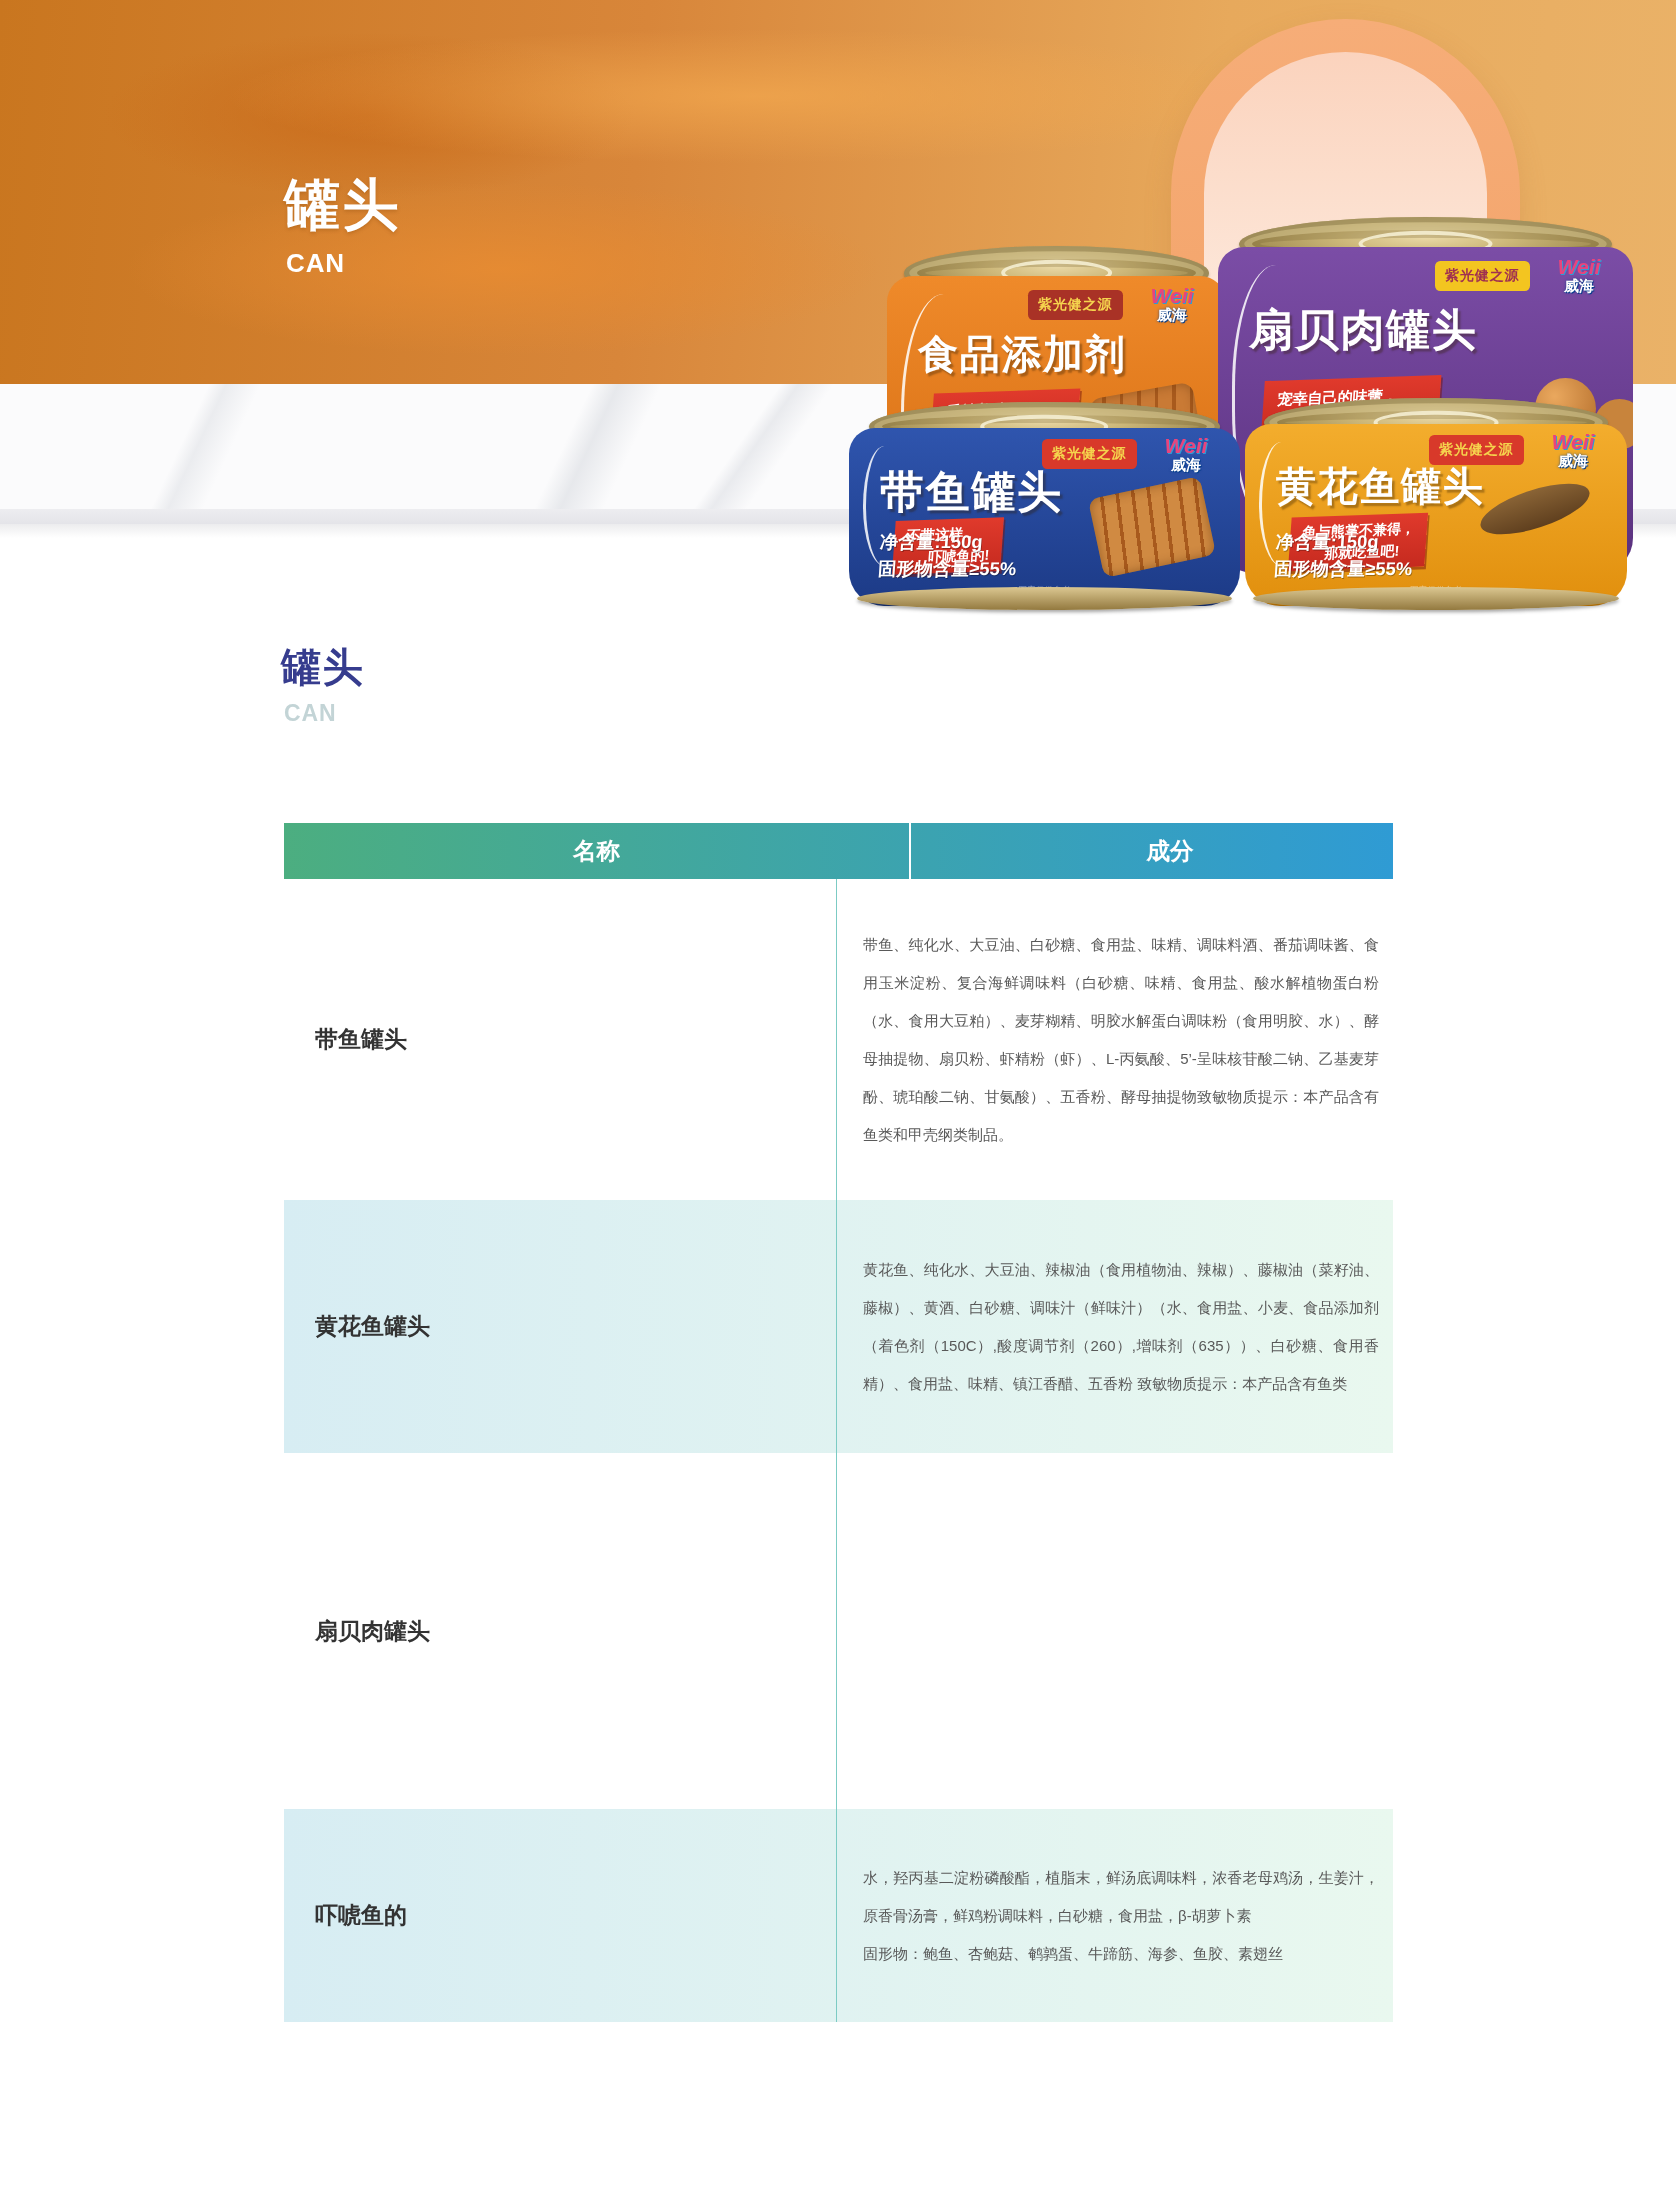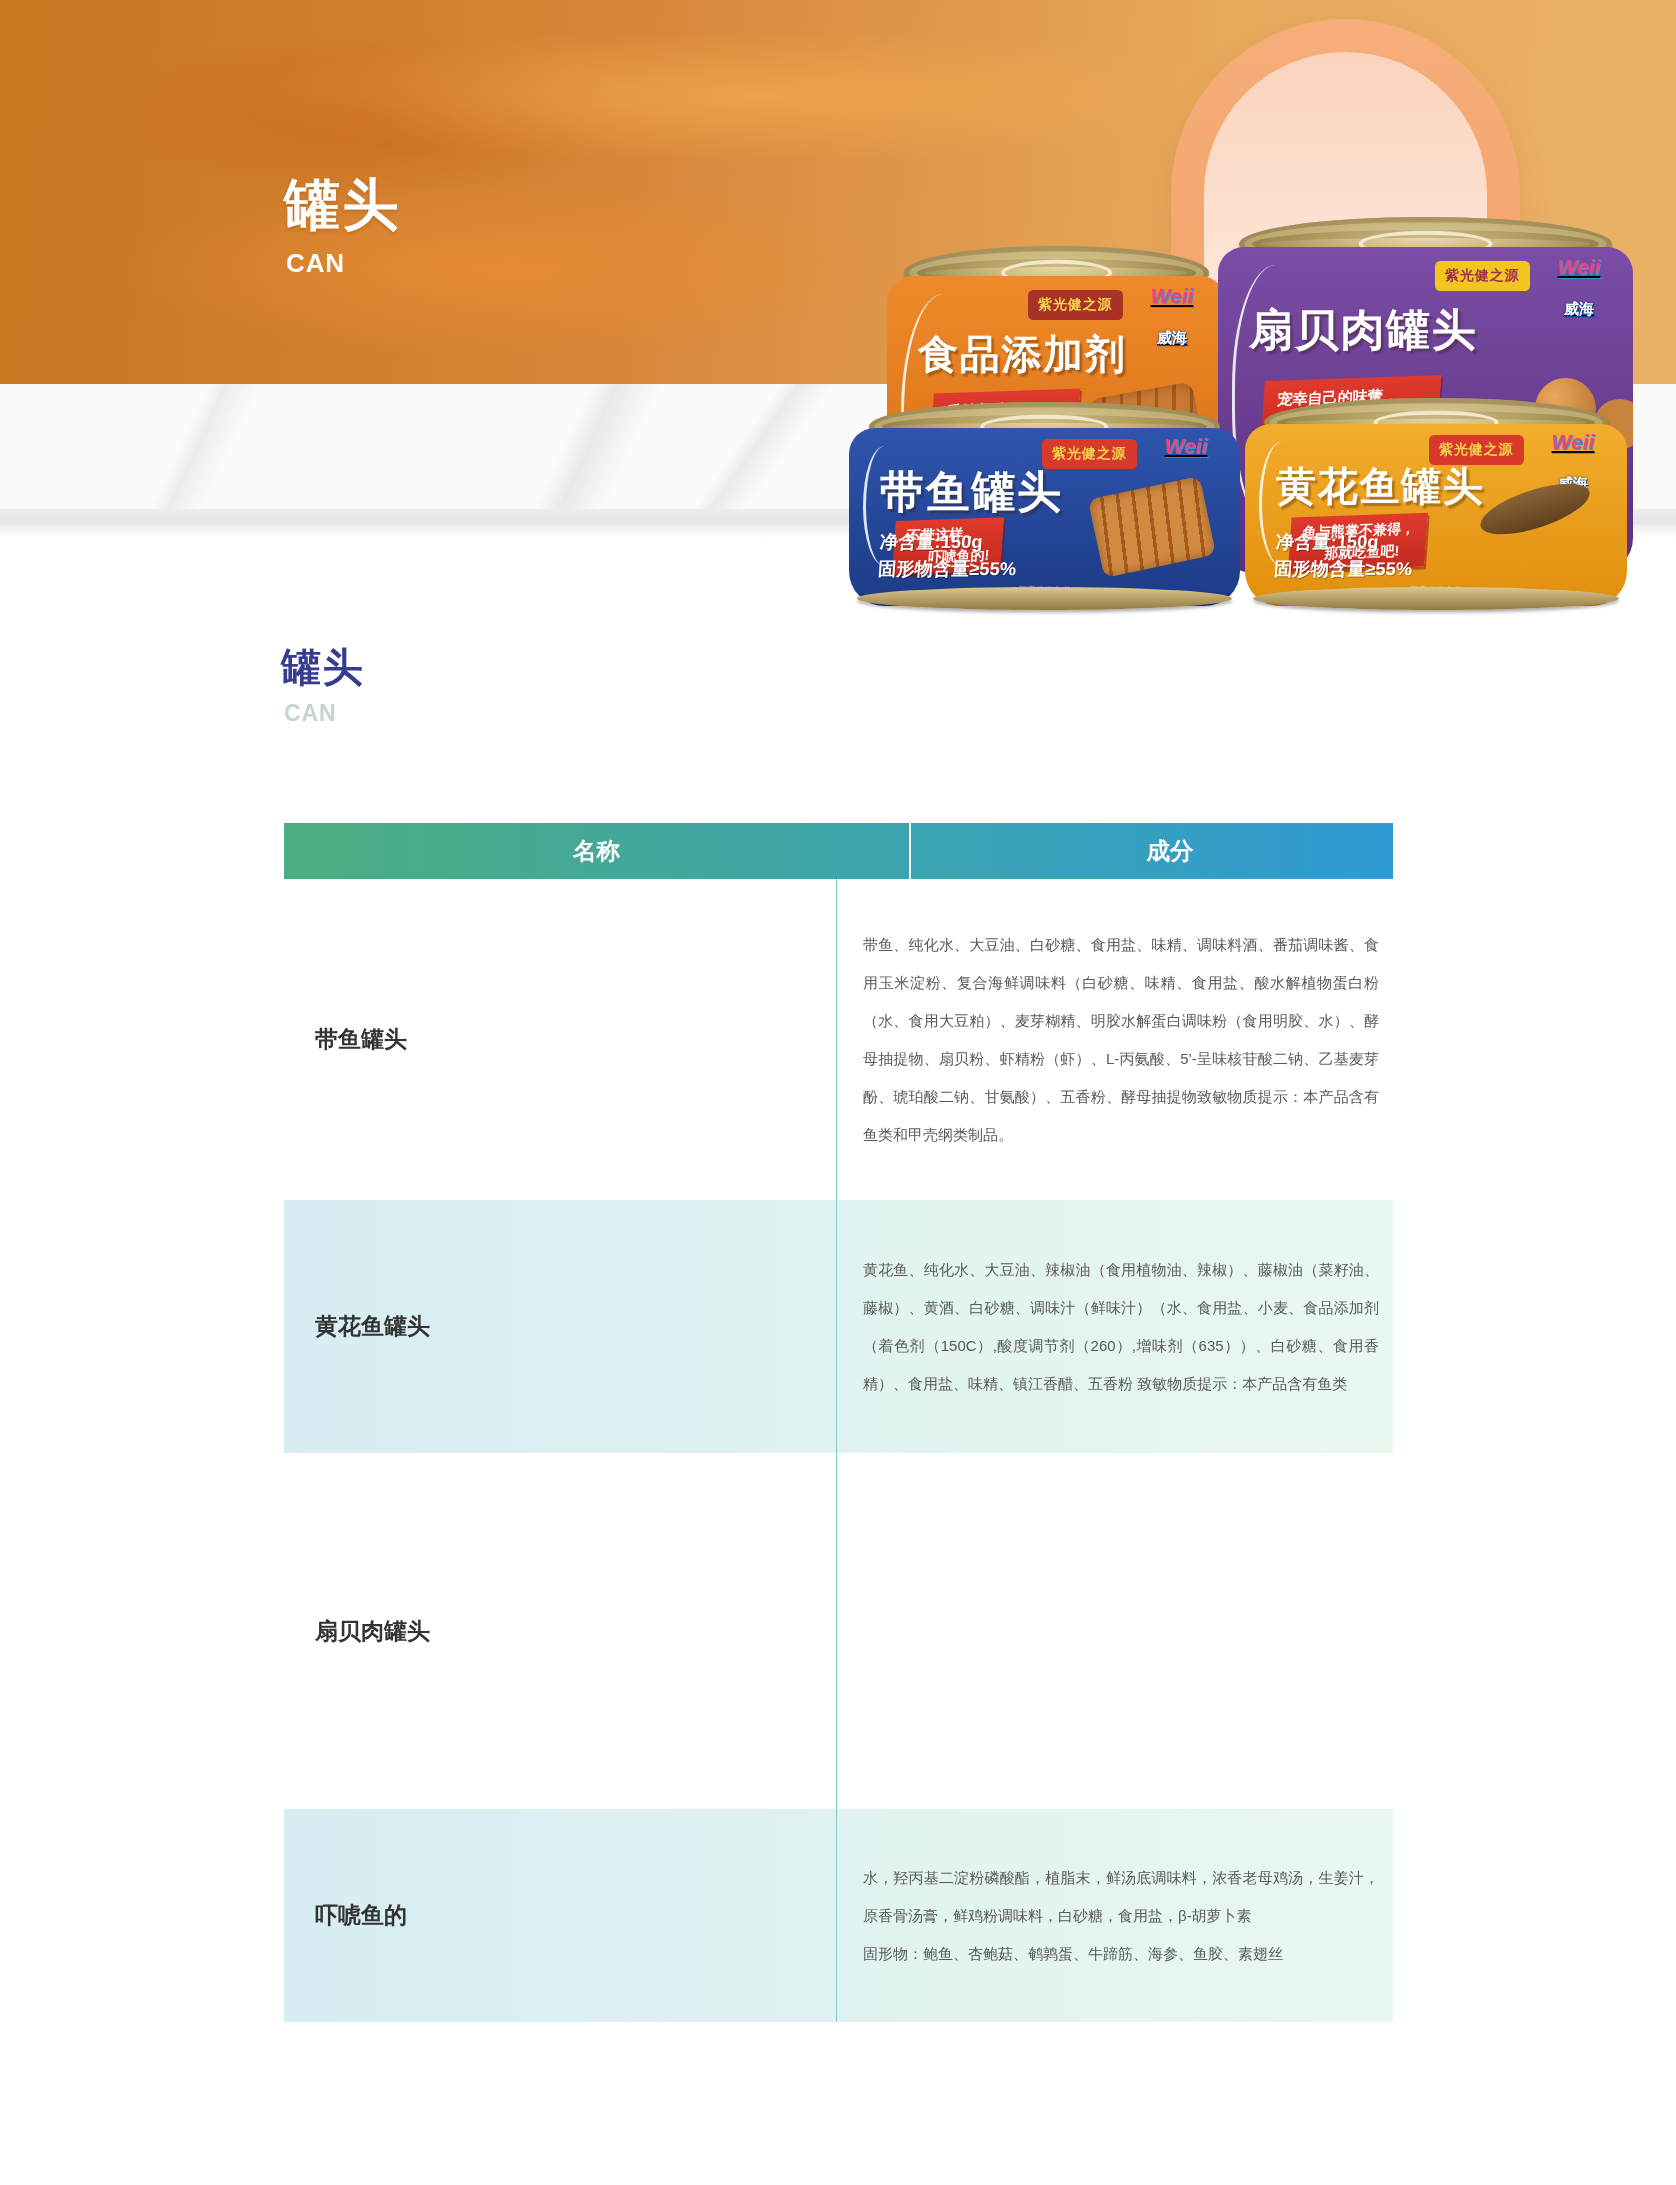--- a/index.html
+++ b/index.html
@@ -41,23 +41,23 @@
   .lid{position:relative;width:90%;margin:0 auto;height:54px;border-radius:50%;
     background:radial-gradient(ellipse at 50% 38%, #ead9a7 0%, #cdb87a 32%, #a28d52 68%, #8a7340 100%);
     box-shadow:inset 0 0 0 5.2px rgba(110,92,45,.35), inset 0 0 0 13px rgba(228,212,160,.45), inset 0 0 0 21px rgba(110,92,45,.25), 0 1.7px 2.6px rgba(0,0,0,.25);}
   .lid .tab{position:absolute;left:50%;top:50%;width:34%;height:34%;transform:translate(-50%,-50%);border:4.4px solid rgba(248,242,215,.85);border-radius:50%;}
   .body{position:absolute;left:0;right:0;top:30px;bottom:0;border-radius:26px 26px 35px 35px;overflow:hidden;
     background-image:repeating-linear-gradient(180deg, rgba(255,255,255,.05) 0 2.6px, rgba(255,255,255,0) 2.6px 15.7px);}
   .curve{position:absolute;left:14px;top:17.5px;bottom:40px;width:44px;border-left:3.5px solid rgba(255,255,255,.85);border-radius:44px 0 0 44px / 122px 0 0 122px;}
   .rim{position:absolute;left:2%;right:2%;bottom:-3.5px;height:23px;border-radius:50%;
     background:linear-gradient(#dcc892,#93793f);box-shadow:0 2.6px 3.5px rgba(0,0,0,.3);}
   .badge{position:absolute;top:14px;right:103px;padding:6.1px 10.5px;border-radius:5.2px;font-size:14px;font-weight:bold;letter-spacing:0.9px;}
-  .logo{position:absolute;top:8.7px;right:14px;width:80px;text-align:center;line-height:1.05;text-decoration:underline;}
+  .logo{position:absolute;top:8.7px;right:14px;width:80px;text-align:center;line-height:1.05;}
   .logo .weii{display:block;font-size:21px;font-weight:bold;font-style:italic;color:#e8447d;text-shadow:0.9px 0.9px 0 #2f9bd4;}
-  .logo .cn{display:block;font-size:15px;font-weight:bold;color:#fff;text-shadow:0 0 2.6px rgba(0,60,140,.9),0.9px 0.9px 0 rgba(0,60,140,.9);margin-top:23px;}
+  .logo .cn{display:block;font-size:15px;font-weight:bold;color:#fff;text-shadow:0 0 2.6px rgba(0,60,140,.9),0.9px 0.9px 0 rgba(0,60,140,.9);}
   .cname{position:absolute;left:31px;top:51px;font-size:44px;font-weight:bold;color:#fff;letter-spacing:1.7px;text-shadow:2.6px 2.6px 1.7px rgba(50,30,0,.35);white-space:nowrap;}
   .ribbon{position:absolute;left:45px;top:121px;background:linear-gradient(#e03a2c,#c52a1f);color:#fff;font-weight:bold;font-size:15px;line-height:1.55;padding:7px 14px;transform:skewX(-6deg) rotate(-2deg);box-shadow:1.7px 2.6px 0 rgba(120,20,10,.5);}
   .ribbon .l2{padding-left:23px;display:block;}
   .net{position:absolute;left:30px;bottom:23px;color:#fff;font-weight:bold;font-size:18.3px;line-height:1.5;transform:skewX(-4deg);text-shadow:0.9px 0.9px 0 rgba(0,0,0,.3);}
   .tiny-note{position:absolute;left:50%;bottom:8.7px;transform:translateX(-50%);font-size:8.7px;color:rgba(255,255,255,.55);}
   .food{position:absolute;}
 
   .can-spicy .body{background-color:#e4771c;background-image:linear-gradient(180deg,#ef8a2a,#d2690f),repeating-linear-gradient(180deg, rgba(255,255,255,.05) 0 2.6px, rgba(255,255,255,0) 2.6px 15.7px);}
   .can-spicy .badge{background:#a93226;color:#f5d34d;}
   .can-scallop .body{background-color:#6b3f92;background-image:linear-gradient(180deg,#7b4da6,#59307d),repeating-linear-gradient(180deg, rgba(255,255,255,.05) 0 2.6px, rgba(255,255,255,0) 2.6px 15.7px);}

